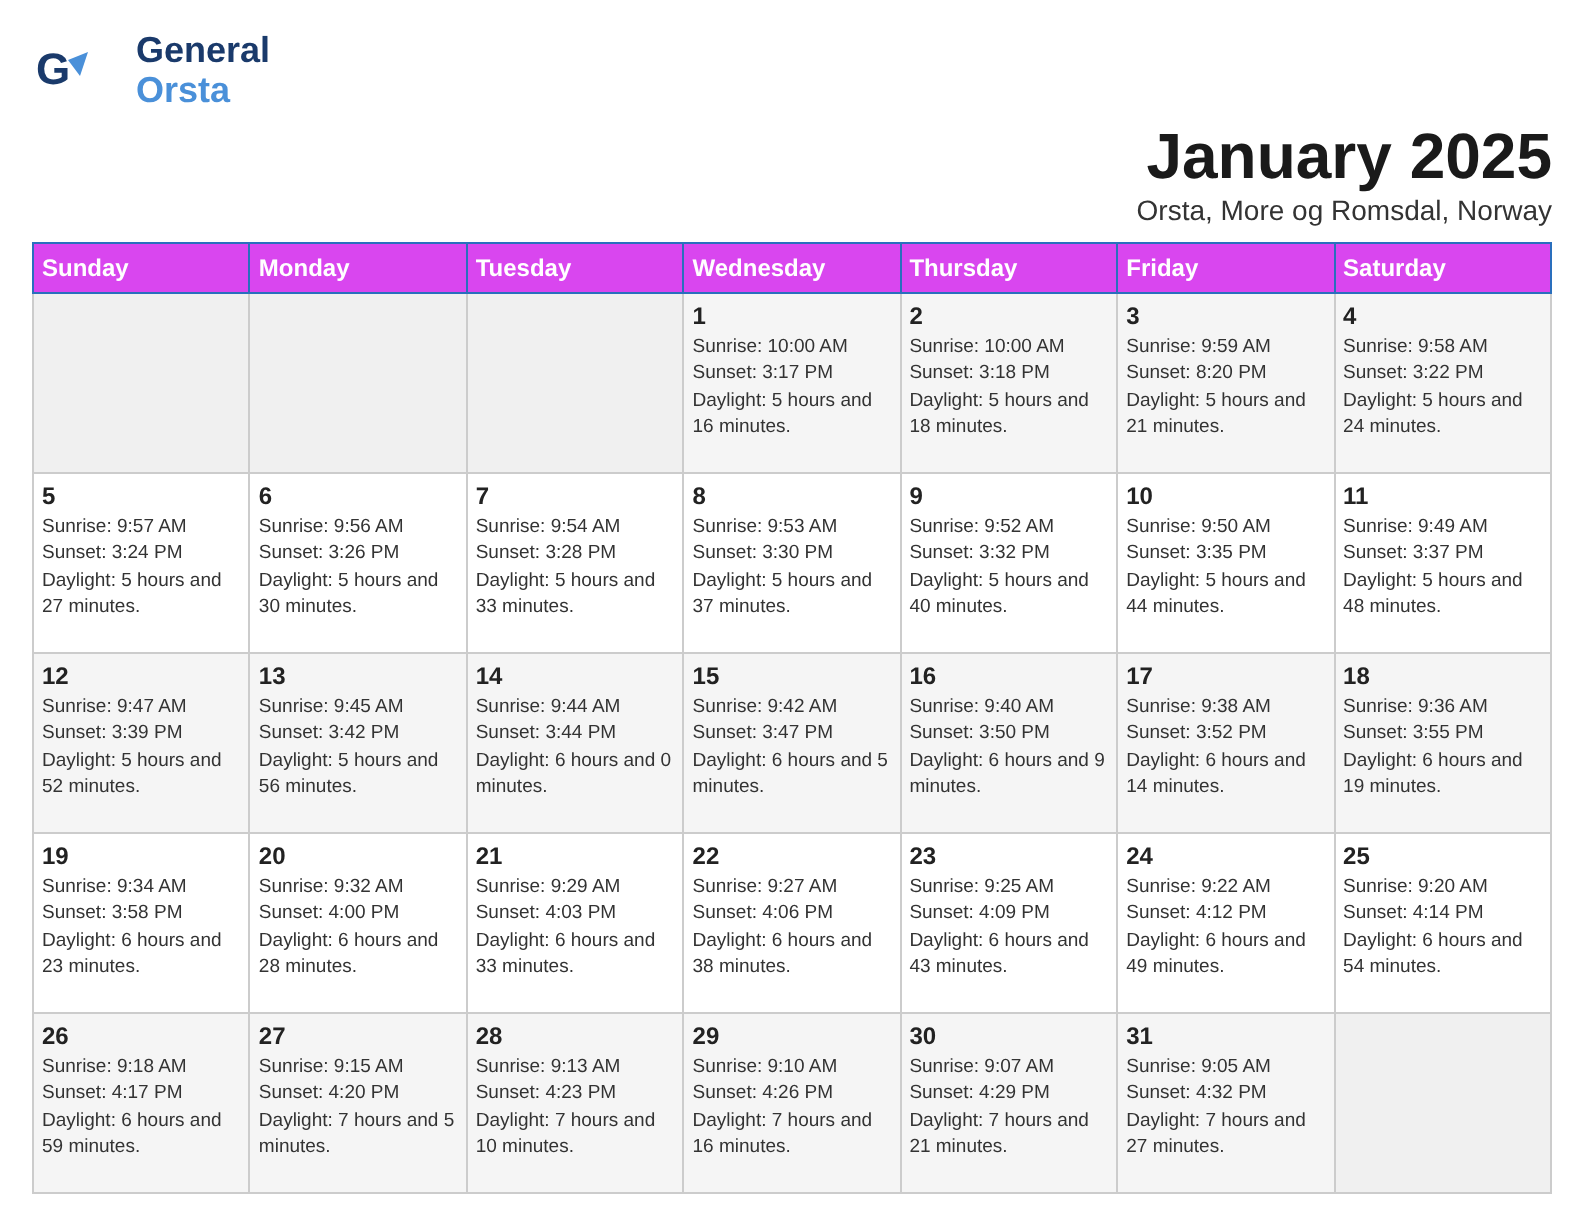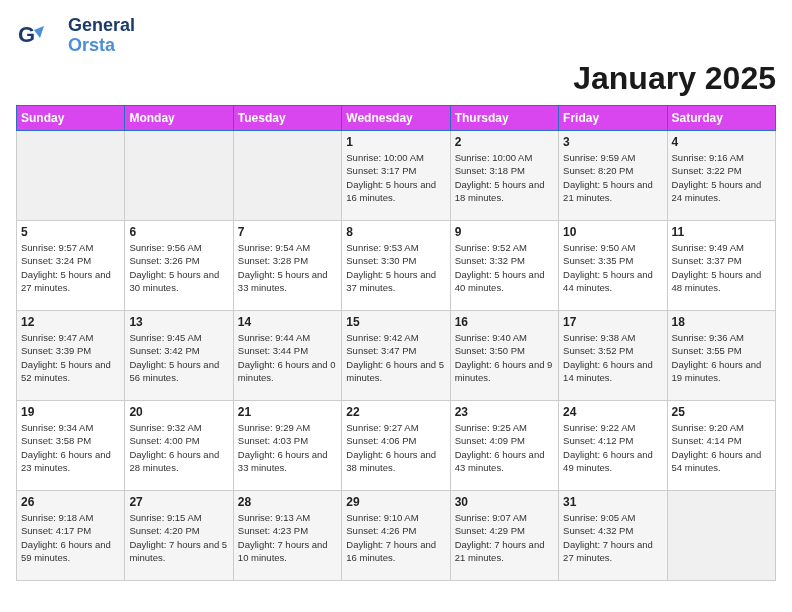--- a/index.html
+++ b/index.html
@@ -97,20 +97,21 @@
       <text x="2" y="20" font-size="22" fill="#1a3a6b" font-weight="bold">G</text>
       <polygon points="18,8 28,4 24,16" fill="#4a90d9"></polygon>
     </svg>
     <div class="logo-text">
       <div>General</div>
       <div style="color:#4a90d9">Orsta</div>
     </div>
   </div>
   <div class="title-area">
     <div class="month-title">January 2025</div>
+    <div class="location-title">Orsta, More og Romsdal, Norway</div>
   </div>
 </div>
 
 <table>
   <thead>
     <tr>
     <th>Sunday</th>
         <th>Monday</th>
         <th>Tuesday</th>
         <th>Wednesday</th>
@@ -140,21 +141,21 @@
         </td>
         <td>
           <div class="day-number">3</div>
           <div class="day-info">Sunrise: 9:59 AM
 Sunset: 8:20 PM
 Daylight: 5 hours
 and 21 minutes.</div>
         </td>
         <td>
           <div class="day-number">4</div>
-          <div class="day-info">Sunrise: 9:16 AM
+          <div class="day-info">Sunrise: 9:58 AM
 Sunset: 3:22 PM
 Daylight: 5 hours
 and 24 minutes.</div>
         </td>
       </tr>
       <tr>
         <td>
           <div class="day-number">5</div>
           <div class="day-info">Sunrise: 9:57 AM
 Sunset: 3:24 PM

